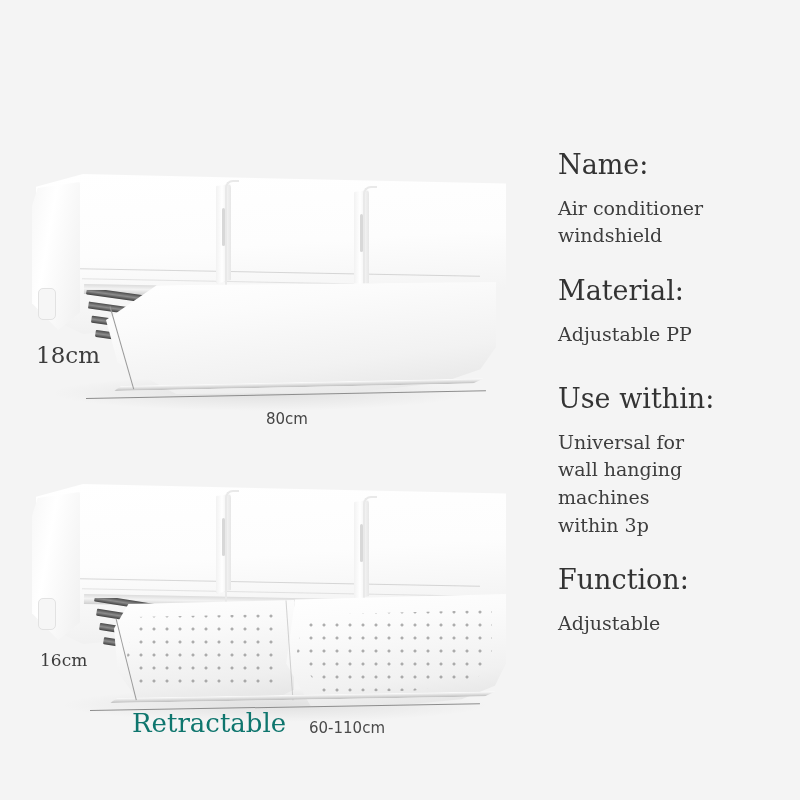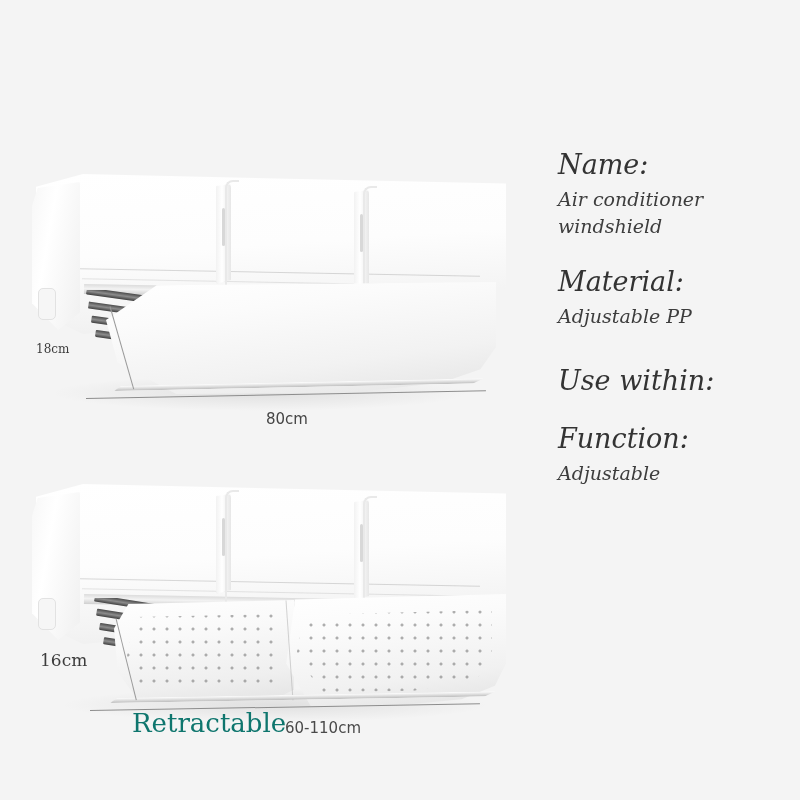--- a/index.html
+++ b/index.html
@@ -39,36 +39,36 @@
     white-space: nowrap;
   }
 
   
   .spec-col {
     position: absolute;
     left: 558px;
     top: 148px;
     width: 240px;
   }
-  .spec-block { margin-bottom: 18px; font-style: italic; }
+  .spec-block { margin-bottom: 18px; }
   .spec-label {
     font-family: "DejaVu Serif", serif;
     font-size: 27px;
     font-weight: 400;
     color: #333333;
     line-height: 1.25;
     white-space: nowrap;
   }
   .spec-value {
     font-family: "DejaVu Serif", serif;
     font-size: 19px;
     font-weight: 400;
     color: #3d3d3d;
     line-height: 1.45;
-    margin-top: 4px;
+    margin-top: 13px;
   }
   .spec-block.b-name    { margin-bottom: 24px; }
   .spec-block.b-mat     { margin-bottom: 34px; }
   .spec-block.b-use     { margin-bottom: 24px; }
 
   
   .stage {
     position: absolute;
     overflow: visible;
   }
@@ -180,37 +180,38 @@
     width: 1px;
     background: #6d6d6d;
     transform-origin: top center;
   }
   .meas-label {
     position: absolute;
     font-family: "DejaVu Serif", serif;
     color: #3c3c3c;
     white-space: nowrap;
   }
-  .label-18 { font-size: 12px; }
+  .label-18 { font-size: 23px; }
   .label-16 { font-size: 17px; }
   .label-80 {
     font-family: "DejaVu Sans", sans-serif;
     font-size: 15px;
     color: #454545;
     margin-left: 7px;
   }
   .label-retract {
     font-family: "DejaVu Serif", serif;
     font-size: 26px;
     color: #0f766e;
   }
   .label-range {
     font-family: "DejaVu Sans", sans-serif;
     font-size: 15px;
     color: #4a4a4a;
+    margin-left: 24px;
   }
 
   
   .shadow-soft {
     position: absolute;
     background: radial-gradient(ellipse at center, rgba(120,120,120,0.16) 0%, rgba(120,120,120,0) 70%);
     border-radius: 50%;
   }
 </style>
 </head>
@@ -349,20 +350,21 @@
       <div class="spec-value" style="max-width:195px;">Air conditioner windshield</div>
     </div>
 
     <div class="spec-block b-mat">
       <div class="spec-label">Material:</div>
       <div class="spec-value">Adjustable PP</div>
     </div>
 
     <div class="spec-block b-use">
       <div class="spec-label">Use within:</div>
+      <div class="spec-value" style="max-width:155px;">Universal for wall hanging machines within 3p</div>
     </div>
 
     <div class="spec-block b-func">
       <div class="spec-label">Function:</div>
       <div class="spec-value">Adjustable</div>
     </div>
 
   </div>
 
 </div>

